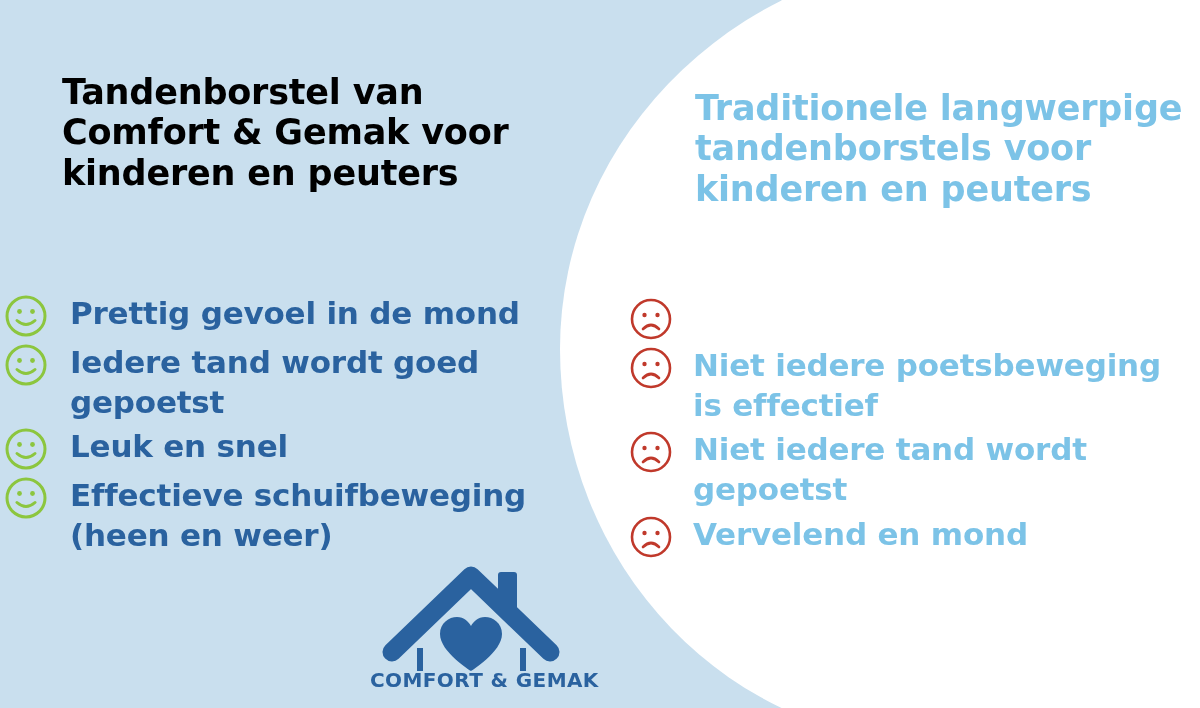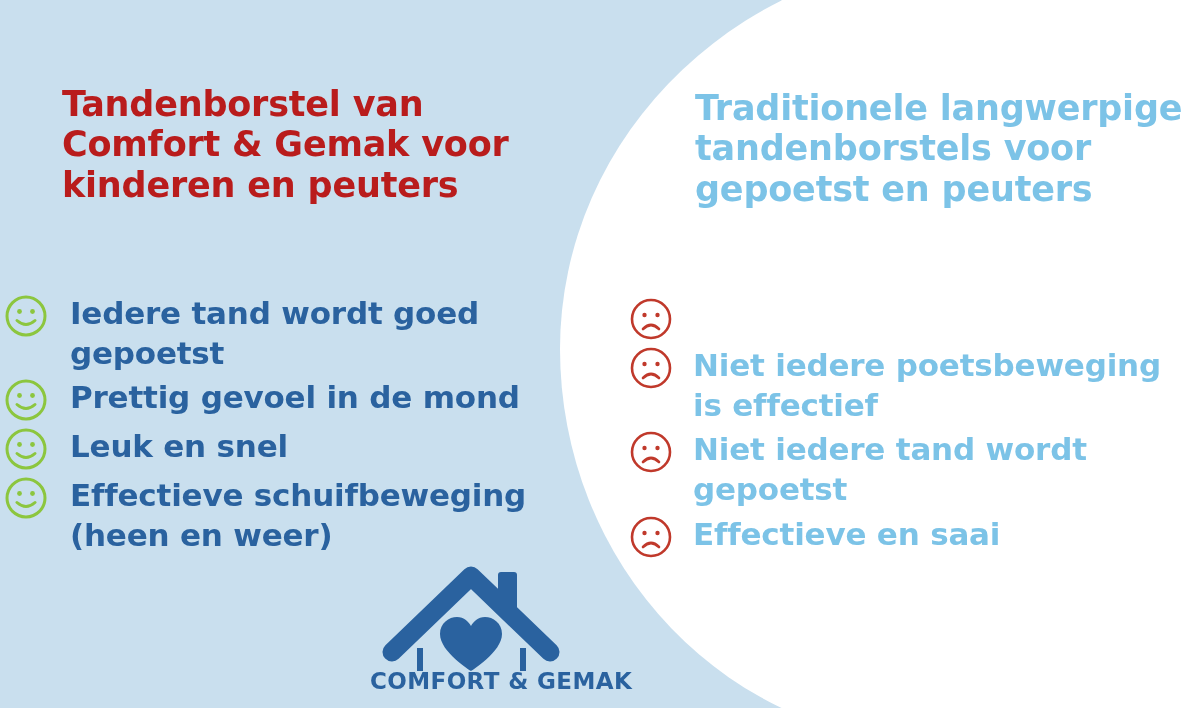--- a/index.html
+++ b/index.html
@@ -52,24 +52,24 @@
 
   .heading {
     position: absolute;
     font-weight: bold;
     letter-spacing: -0.2px;
     line-height: 1.15;
     margin: 0;
   }
   .heading-left {
     left: 62px;
-    top: 84px;
+    top: 72px;
     width: 470px;
     font-size: 35px;
-    color: #b91c1c;
+    color: #000000;
   }
   .heading-right {
     left: 75px;
     top: 88px;
     width: 500px;
     font-size: 35px;
     color: #7cc3e7;
   }
 
   
@@ -115,21 +115,21 @@
     height: 152px;
     z-index: 4;
   }
   .logo-mark { display: block; }
   .logo-text {
     position: absolute;
     left: 0;
     top: 112px;
     width: 215px;
     text-align: center;
-    font-size: 23px;
+    font-size: 20px;
     font-weight: bold;
     color: #2a629f;
     letter-spacing: 0.4px;
     white-space: nowrap;
   }
 </style>
 </head>
 <body>
 
 <div id="infographic">
@@ -145,33 +145,33 @@
 
       <div class="list-item">
         <span class="item-icon">
           <svg width="44" height="44" viewBox="0 0 44 44">
             <circle cx="22" cy="22" r="19" fill="none" stroke="#8cc63e" stroke-width="3"></circle>
             <circle cx="15.5" cy="17.5" r="2.4" fill="#8cc63e"></circle>
             <circle cx="28.5" cy="17.5" r="2.4" fill="#8cc63e"></circle>
             <path d="M13 26.5 Q22 34.5 31 26.5" fill="none" stroke="#8cc63e" stroke-width="3" stroke-linecap="round"></path>
           </svg>
         </span>
+        <span class="item-label">Prettig gevoel in de mond</span>
+      </div>
+
+      <div class="list-item">
+        <span class="item-icon">
+          <svg width="44" height="44" viewBox="0 0 44 44">
+            <circle cx="22" cy="22" r="19" fill="none" stroke="#8cc63e" stroke-width="3"></circle>
+            <circle cx="15.5" cy="17.5" r="2.4" fill="#8cc63e"></circle>
+            <circle cx="28.5" cy="17.5" r="2.4" fill="#8cc63e"></circle>
+            <path d="M13 26.5 Q22 34.5 31 26.5" fill="none" stroke="#8cc63e" stroke-width="3" stroke-linecap="round"></path>
+          </svg>
+        </span>
         <span class="item-label">Iedere tand wordt goed gepoetst</span>
-      </div>
-
-      <div class="list-item">
-        <span class="item-icon">
-          <svg width="44" height="44" viewBox="0 0 44 44">
-            <circle cx="22" cy="22" r="19" fill="none" stroke="#8cc63e" stroke-width="3"></circle>
-            <circle cx="15.5" cy="17.5" r="2.4" fill="#8cc63e"></circle>
-            <circle cx="28.5" cy="17.5" r="2.4" fill="#8cc63e"></circle>
-            <path d="M13 26.5 Q22 34.5 31 26.5" fill="none" stroke="#8cc63e" stroke-width="3" stroke-linecap="round"></path>
-          </svg>
-        </span>
-        <span class="item-label">Prettig gevoel in de mond</span>
       </div>
 
       <div class="list-item">
         <span class="item-icon">
           <svg width="44" height="44" viewBox="0 0 44 44">
             <circle cx="22" cy="22" r="19" fill="none" stroke="#8cc63e" stroke-width="3"></circle>
             <circle cx="15.5" cy="17.5" r="2.4" fill="#8cc63e"></circle>
             <circle cx="28.5" cy="17.5" r="2.4" fill="#8cc63e"></circle>
             <path d="M13 26.5 Q22 34.5 31 26.5" fill="none" stroke="#8cc63e" stroke-width="3" stroke-linecap="round"></path>
           </svg>
@@ -189,21 +189,21 @@
           </svg>
         </span>
         <span class="item-label">Effectieve schuifbeweging (heen en weer)</span>
       </div>
 
     </div>
   </div>
 
   <div class="column col-right">
 
-    <h2 class="heading heading-right">Traditionele langwerpige tandenborstels voor gepoetst en peuters</h2>
+    <h2 class="heading heading-right">Traditionele langwerpige tandenborstels voor kinderen en peuters</h2>
 
     <div class="list list-right">
 
       <div class="list-item">
         <span class="item-icon">
           <svg width="44" height="44" viewBox="0 0 44 44">
             <circle cx="22" cy="22" r="19" fill="none" stroke="#c0392b" stroke-width="2.6"></circle>
             <circle cx="15.5" cy="18" r="2.2" fill="#c0392b"></circle>
             <circle cx="28.5" cy="18" r="2.2" fill="#c0392b"></circle>
             <path d="M14 32 Q22 24 30 32" fill="none" stroke="#c0392b" stroke-width="2.6" stroke-linecap="round"></path>
@@ -237,21 +237,21 @@
 
       <div class="list-item">
         <span class="item-icon">
           <svg width="44" height="44" viewBox="0 0 44 44">
             <circle cx="22" cy="22" r="19" fill="none" stroke="#c0392b" stroke-width="2.6"></circle>
             <circle cx="15.5" cy="18" r="2.2" fill="#c0392b"></circle>
             <circle cx="28.5" cy="18" r="2.2" fill="#c0392b"></circle>
             <path d="M14 32 Q22 24 30 32" fill="none" stroke="#c0392b" stroke-width="2.6" stroke-linecap="round"></path>
           </svg>
         </span>
-        <span class="item-label">Effectieve en saai</span>
+        <span class="item-label">Vervelend en mond</span>
       </div>
 
     </div>
   </div>
 
   <div class="logo">
     <span class="logo-mark">
       <svg width="215" height="115" viewBox="0 0 215 115">
 
         <path d="M22 96 L101 20 L180 96" fill="none" stroke="#2a629f" stroke-width="19" stroke-linecap="round" stroke-linejoin="round"></path>

